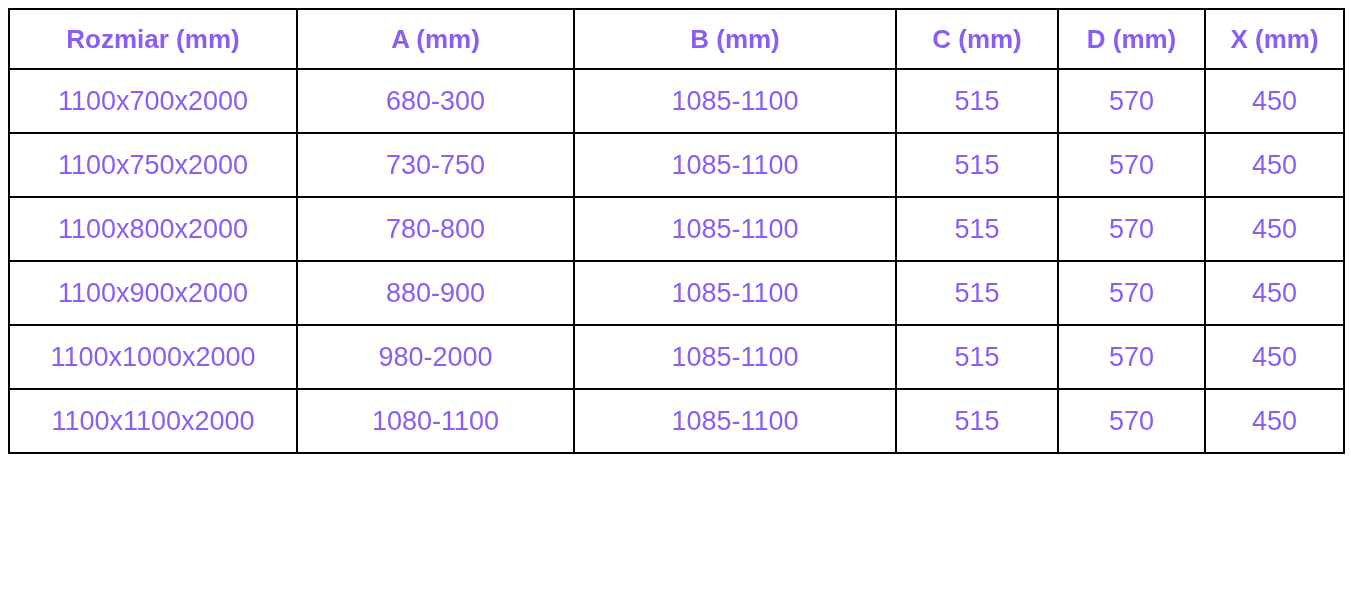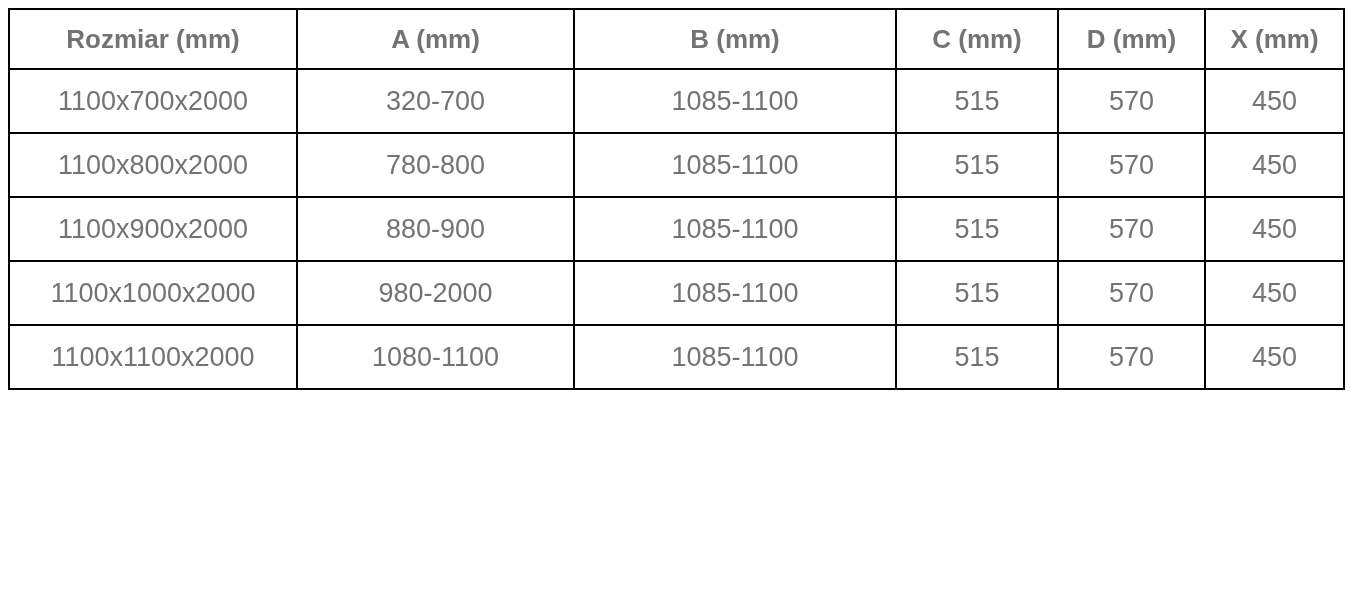--- a/index.html
+++ b/index.html
@@ -12,21 +12,21 @@
     width: 1351px;
     height: 591px;
     background: #ffffff;
     box-sizing: border-box;
     padding: 8px;
   }
   table.size-table {
     border-collapse: collapse;
     table-layout: fixed;
     width: 1335px;
-    color: #737373;
+    color: #8b5cf6;
   }
   table.size-table th,
   table.size-table td {
     border: 2px solid #000000;
     text-align: center;
     vertical-align: middle;
     padding: 0;
     overflow: hidden;
     white-space: nowrap;
   }
@@ -63,21 +63,29 @@
           <th>A (mm)</th>
           <th>B (mm)</th>
           <th>C (mm)</th>
           <th>D (mm)</th>
           <th>X (mm)</th>
         </tr>
     </thead>
     <tbody>
         <tr>
           <td>1100x700x2000</td>
-          <td>320-700</td>
+          <td>680-300</td>
+          <td>1085-1100</td>
+          <td>515</td>
+          <td>570</td>
+          <td>450</td>
+        </tr>
+        <tr>
+          <td>1100x750x2000</td>
+          <td>730-750</td>
           <td>1085-1100</td>
           <td>515</td>
           <td>570</td>
           <td>450</td>
         </tr>
         <tr>
           <td>1100x800x2000</td>
           <td>780-800</td>
           <td>1085-1100</td>
           <td>515</td>

